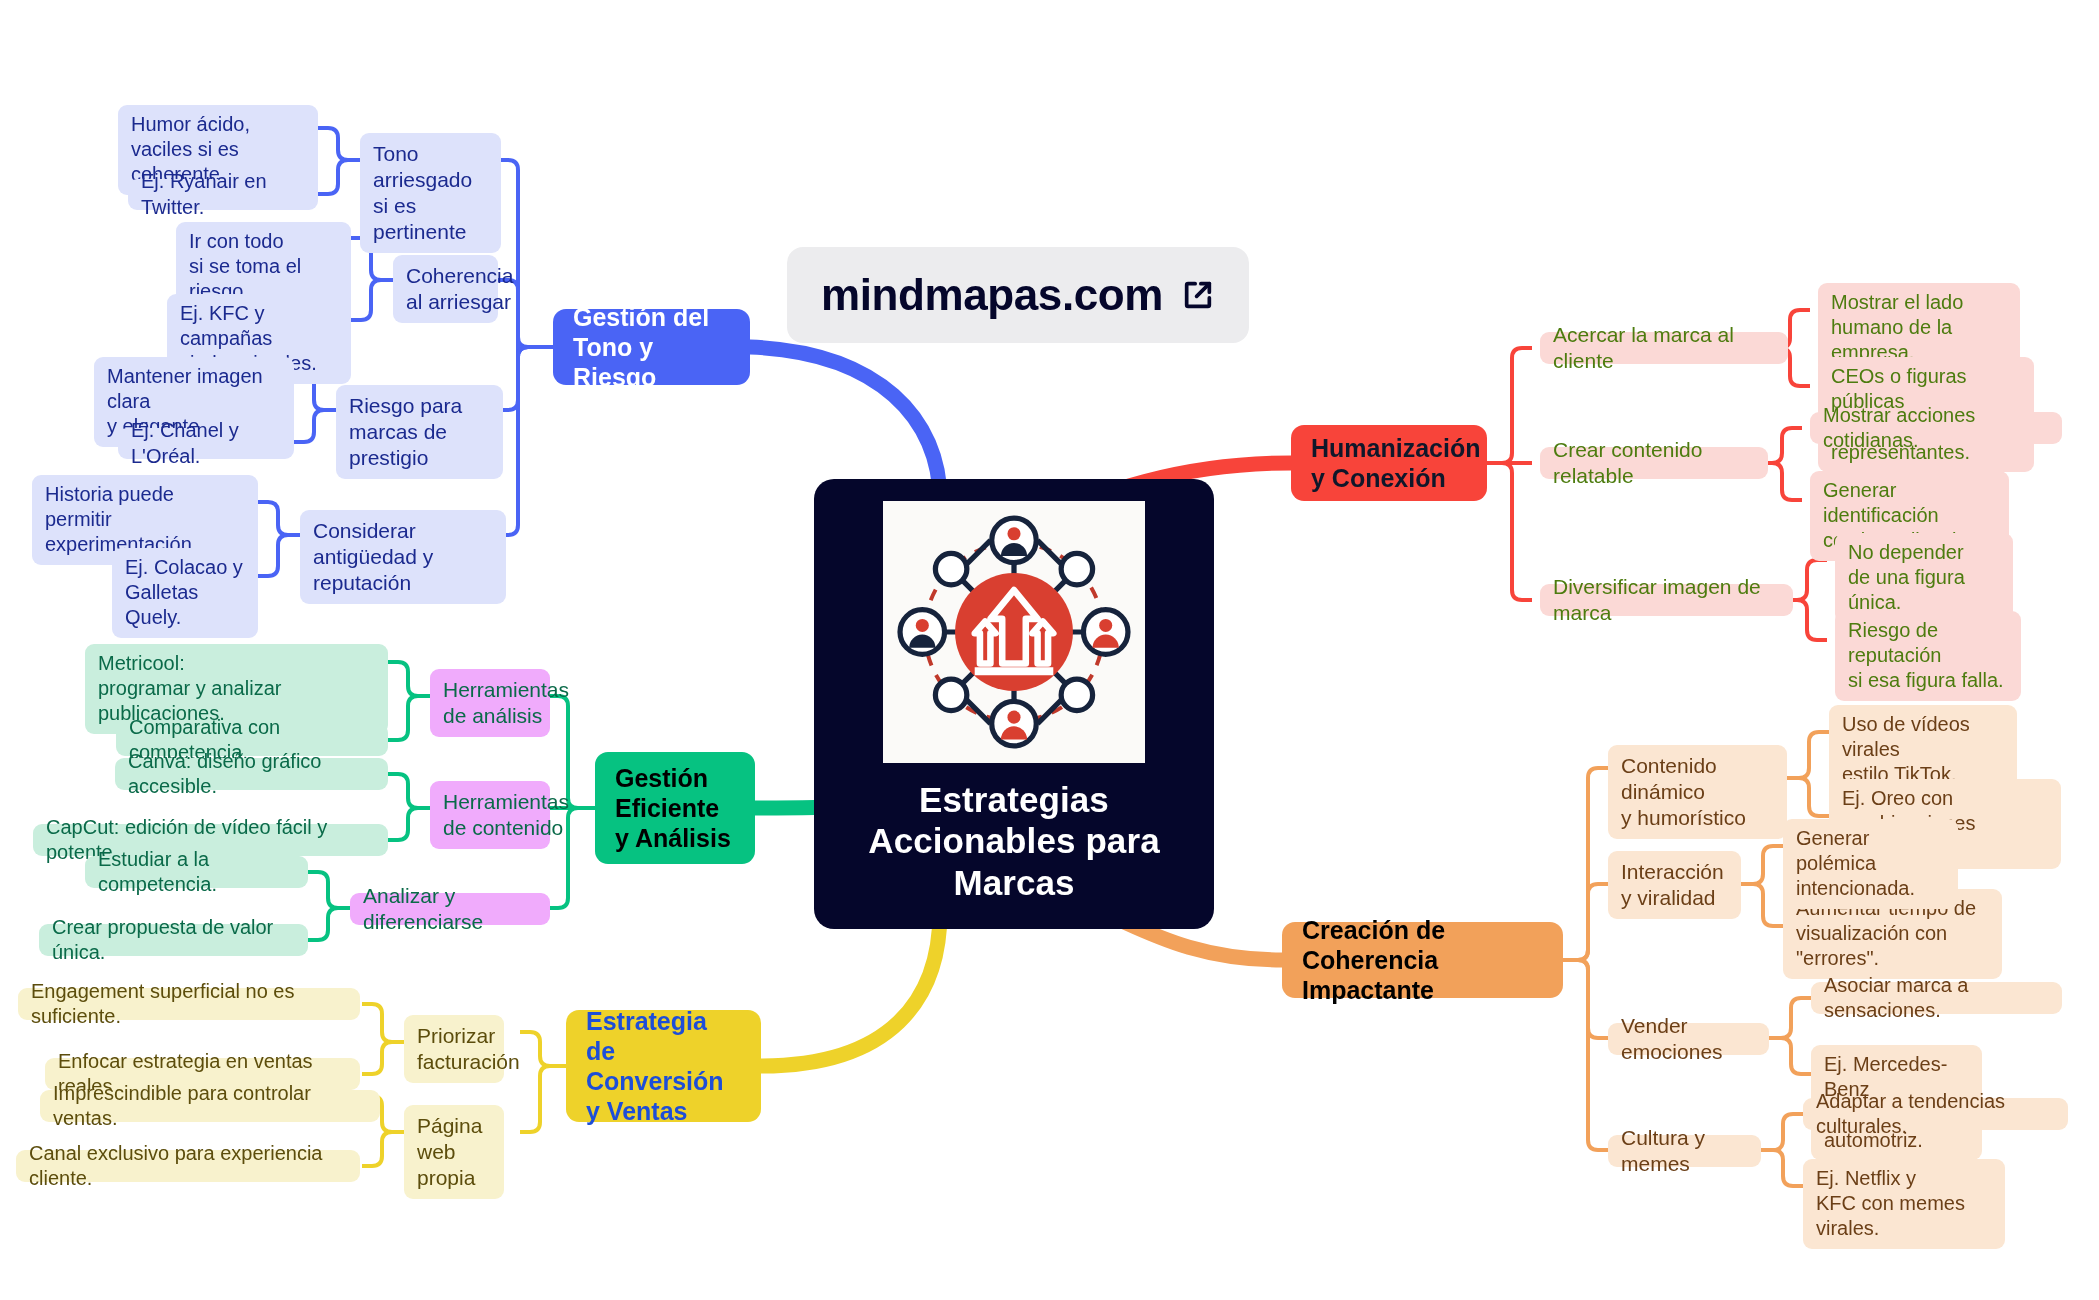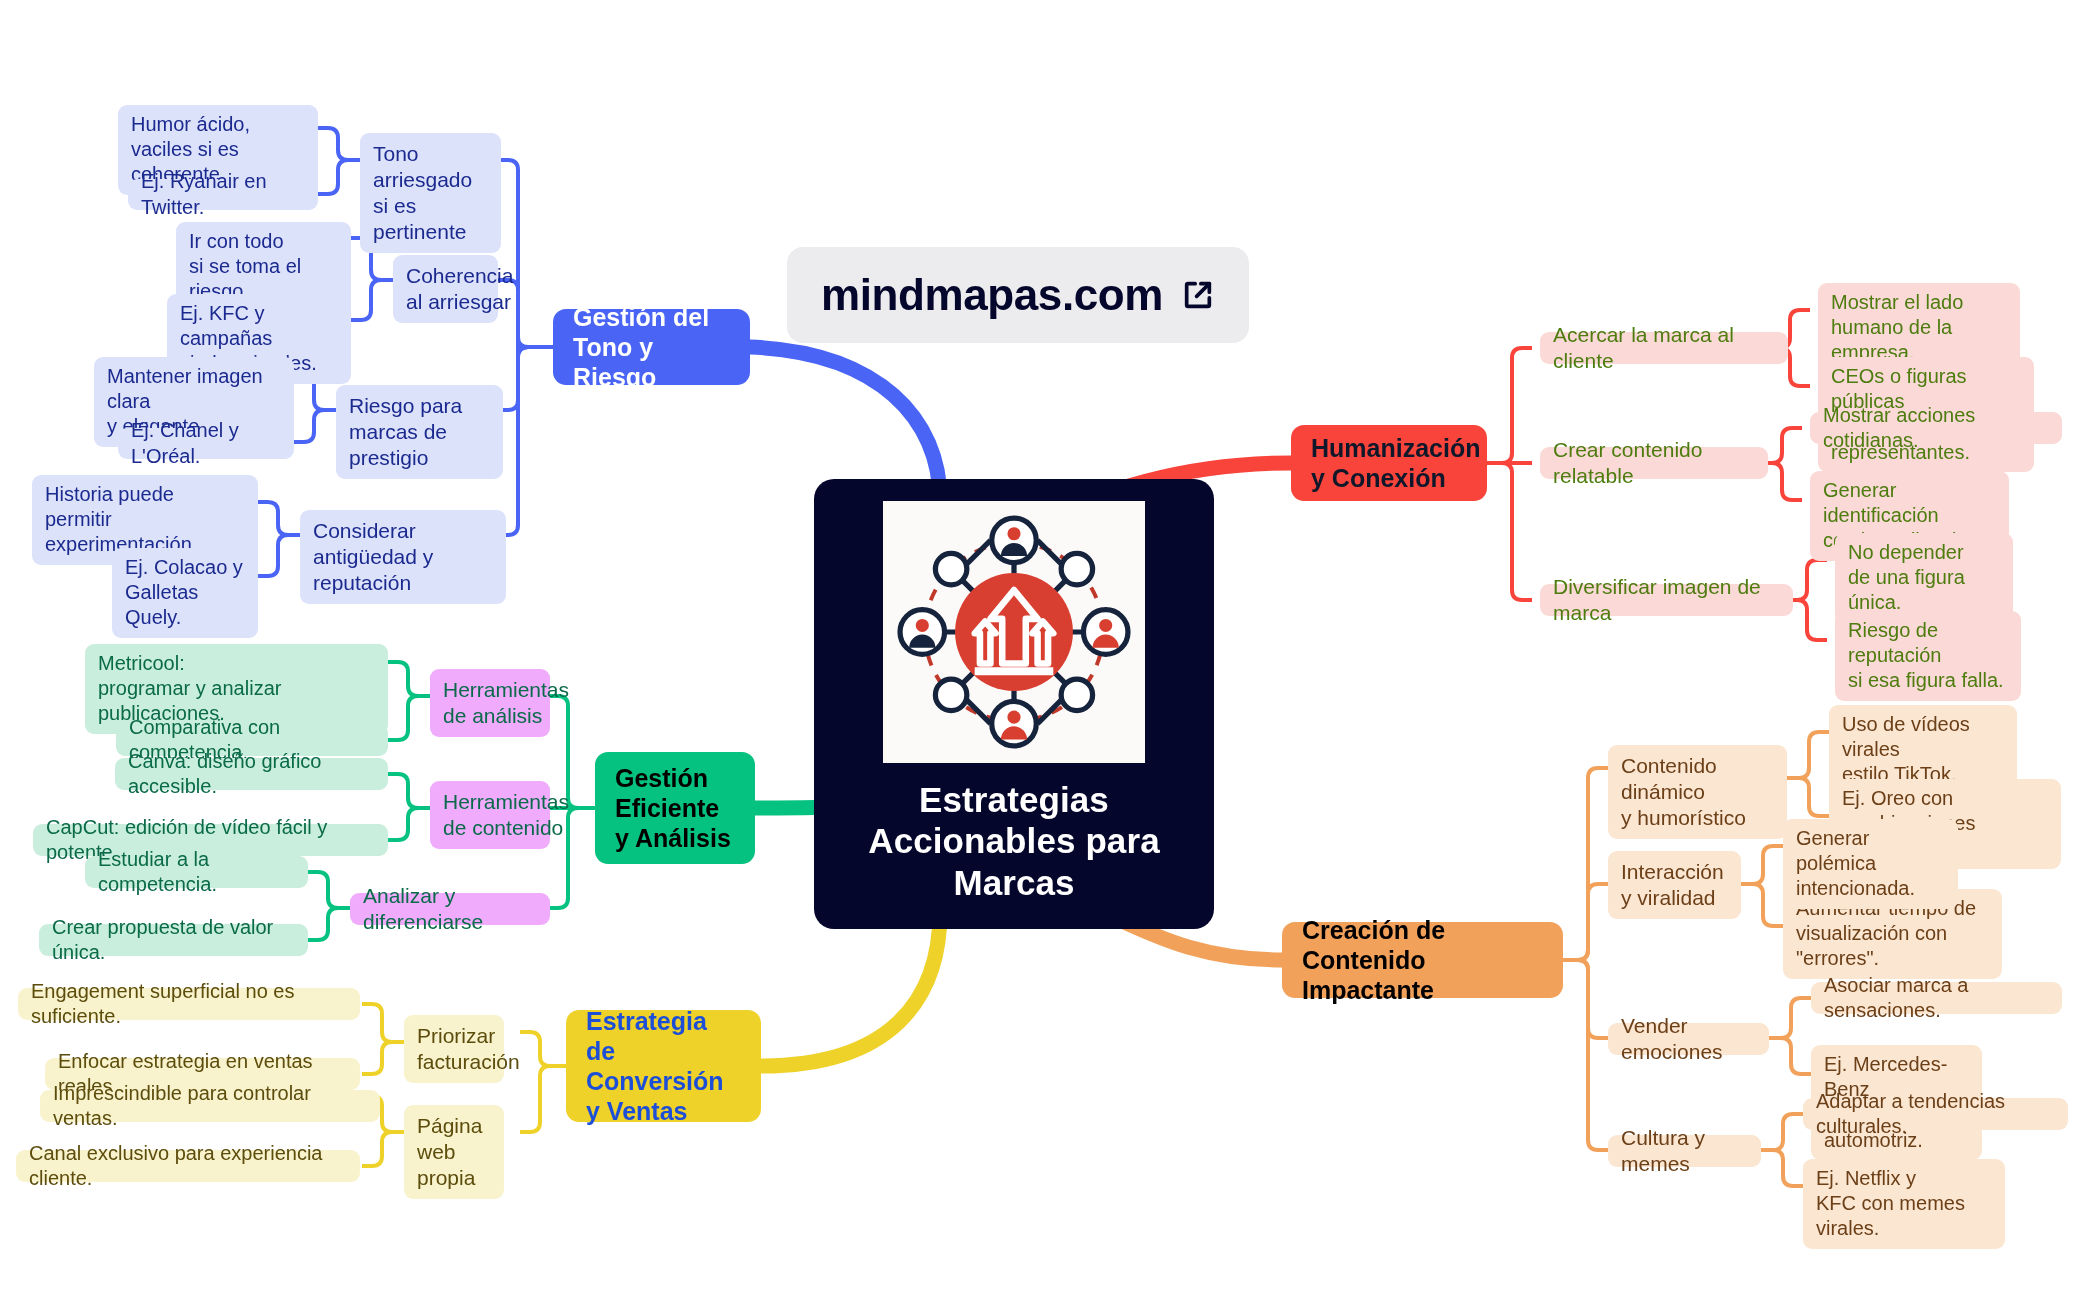--- a/index.html
+++ b/index.html
@@ -356,21 +356,21 @@
     <span class="txt">No depender
 de una figura única.</span>
   </div>
   <div class="node l3 red-fill" style="left:1827px;top:611px;width:186px;">
     <span class="txt">Riesgo de reputación
 si esa figura falla.</span>
   </div>
 
   <div id="b-creacion" class="node l1">
     <span class="txt">Creación de
-Contenido Impactante</span>
+Coherencia Impactante</span>
   </div>
 
   <div class="node l2 orange-fill" style="left:1608px;top:745px;width:179px;">
     <span class="txt">Contenido dinámico
 y humorístico</span>
   </div>
   <div class="node l3 orange-fill" style="left:1829px;top:705px;width:188px;">
     <span class="txt">Uso de vídeos virales
 estilo TikTok.</span>
   </div>

